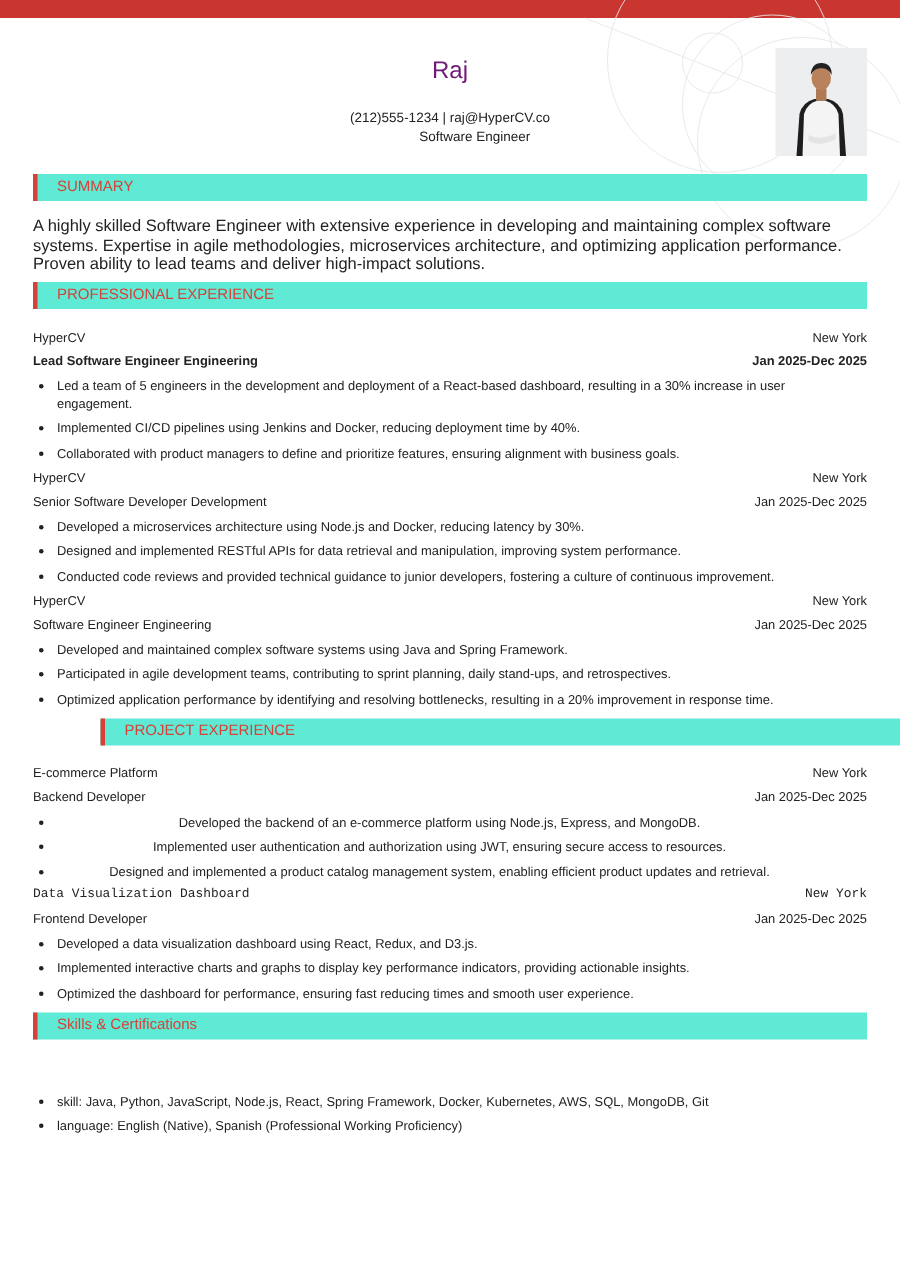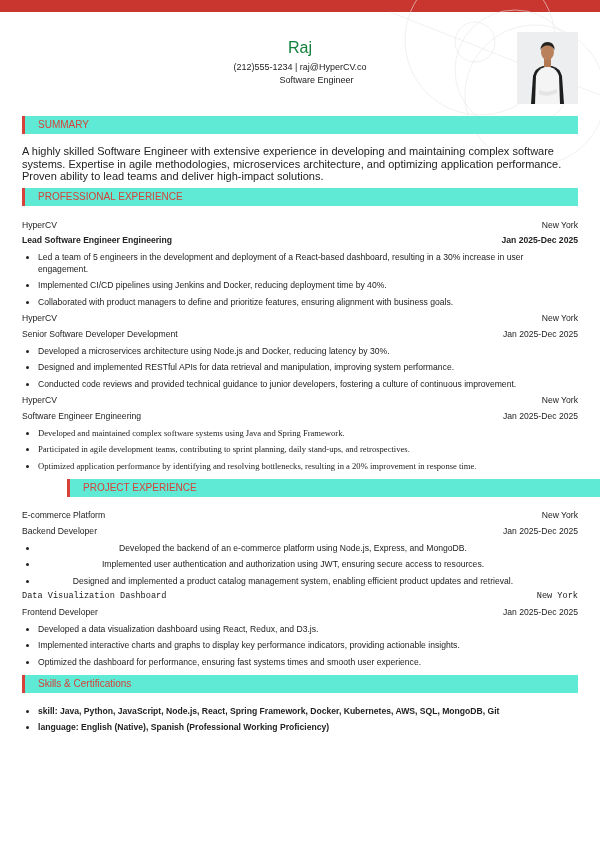--- a/index.html
+++ b/index.html
@@ -1,22 +1,22 @@
 <!DOCTYPE html>
 <html><head>
   <meta charset="utf-8">
   <style>
     * { box-sizing: border-box; margin: 0; padding: 0; }
     html, body { width: 600px; height: 851px; background: #ffffff; overflow: hidden; }
     body { font-family: "Liberation Sans", "DejaVu Sans", sans-serif; color: #222; font-size: 9px; position: relative; }
     .topbar { position: absolute; left: 0; top: 0; width: 600px; height: 12px; background: #c9362f; }
     .deco { position: absolute; left: 0; top: 0; width: 600px; height: 200px; pointer-events: none; }
     .header { position: absolute; left: 0; top: 38px; width: 600px; text-align: center; }
-    .name { font-size: 16px; color: #15803d; line-height: 20px; }
-    .contact { font-size: 9px; line-height: 13px; margin-top: 3px; }
+    .name { font-size: 16px; color: #701a75; line-height: 20px; }
+    .contact { font-size: 9px; line-height: 13px; margin-top: 14px; }
     .title { font-size: 9px; line-height: 13px; margin-left: 33px; }
     .photo { position: absolute; left: 517px; top: 32px; width: 61px; height: 72px; background: #eceeef; overflow: hidden; }
     .section-head { position: absolute; left: 22px; width: 556px; height: 18px; background: #5eead4; }
     .section-head .bar { position: absolute; left: 0; top: 0; width: 3px; height: 18px; background: #d6423a; }
     .section-head .label { position: absolute; left: 16px; top: 3px; font-size: 10px; color: #d6423a; line-height: 12px; }
     .summary { position: absolute; left: 22px; top: 145px; width: 556px; font-size: 11px; line-height: 12.5px; }
     .row { position: absolute; left: 22px; width: 556px; height: 12px; font-size: 8.6px; line-height: 12px; }
     .row .l { position: absolute; left: 0; top: 0; }
     .row .r { position: absolute; right: 0; top: 0; }
     .bullets { position: absolute; left: 38px; width: 510px; list-style: none; }
@@ -96,21 +96,21 @@
 </ul>
 
 <div class="row" style="top:394px;">
   <span class="l">HyperCV</span>
   <span class="r">New York</span>
 </div>
 <div class="row" style="top:410px;">
   <span class="l">Software Engineer Engineering</span>
   <span class="r">Jan 2025-Dec 2025</span>
 </div>
-<ul class="bullets" style="top:427px;font-family:Liberation Serif, serif;">
+<ul class="bullets" style="top:427px;">
   <li>Developed and maintained complex software systems using Java and Spring Framework.</li>
   <li>Participated in agile development teams, contributing to sprint planning, daily stand-ups, and retrospectives.</li>
   <li>Optimized application performance by identifying and resolving bottlenecks, resulting in a 20% improvement in response time.</li>
 </ul>
 
 <div class="section-head" style="top:479px;margin-left:45px;">
   <div class="bar"></div>
   <div class="label">PROJECT EXPERIENCE</div>
 </div>
 
@@ -132,23 +132,23 @@
   <span class="l">Data Visualization Dashboard</span>
   <span class="r">New York</span>
 </div>
 <div class="row" style="top:606px;">
   <span class="l">Frontend Developer</span>
   <span class="r">Jan 2025-Dec 2025</span>
 </div>
 <ul class="bullets" style="top:623px;">
   <li>Developed a data visualization dashboard using React, Redux, and D3.js.</li>
   <li>Implemented interactive charts and graphs to display key performance indicators, providing actionable insights.</li>
-  <li>Optimized the dashboard for performance, ensuring fast systems times and smooth user experience.</li>
+  <li>Optimized the dashboard for performance, ensuring fast reducing times and smooth user experience.</li>
 </ul>
 
 <div class="section-head" style="top:675px;">
   <div class="bar"></div>
   <div class="label">Skills &amp; Certifications</div>
 </div>
-<ul class="bullets" style="top:705px;font-weight:bold;">
+<ul class="bullets" style="top:728px;">
   <li>skill: Java, Python, JavaScript, Node.js, React, Spring Framework, Docker, Kubernetes, AWS, SQL, MongoDB, Git</li>
   <li>language: English (Native), Spanish (Professional Working Proficiency)</li>
 </ul>
 
 </body></html>

